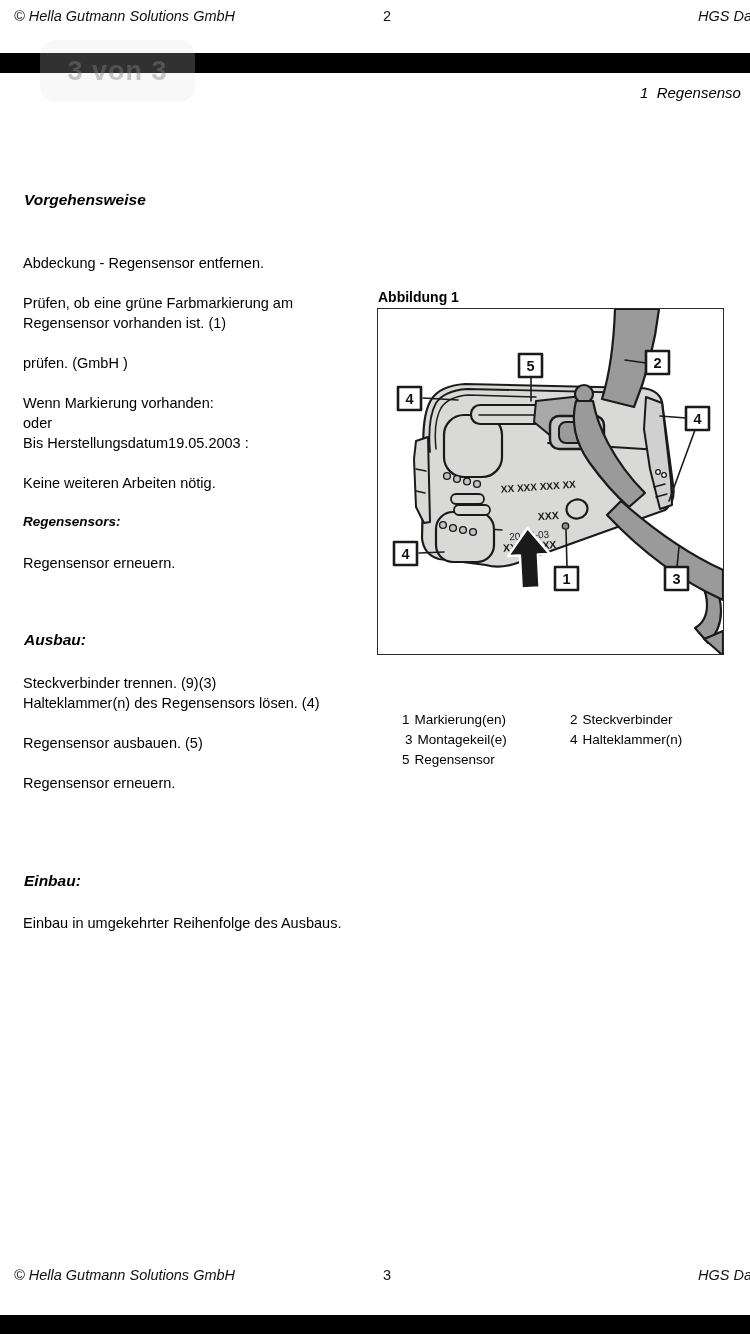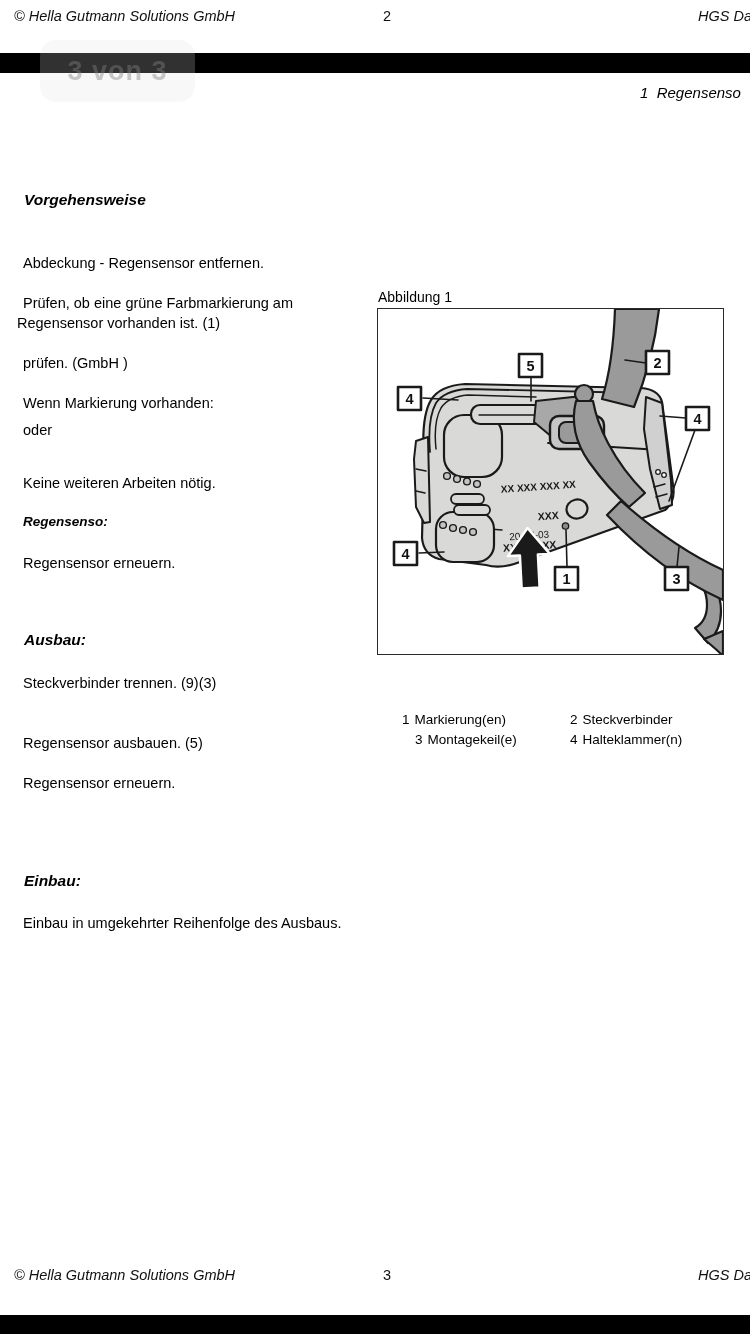--- a/index.html
+++ b/index.html
@@ -53,45 +53,47 @@
     <span>3 von 3</span>
   </div>
 
   <div class="abs chapter-hdr" style="left:640px;top:84px;width:130px;">1  Regensenso</div>
 
   <div class="abs h-bi" style="left:24px;top:191px;">Vorgehensweise</div>
 
   <div class="abs bodytext" style="left:23px;top:253px;">Abdeckung - Regensensor entfernen.</div>
 
   <div class="abs bodytext" style="left:23px;top:293px;">Prüfen, ob eine grüne Farbmarkierung am</div>
-  <div class="abs bodytext" style="left:17px;top:313px;">Regensensor vorhanden ist. (1)</div>
+  <div class="abs bodytext" style="left:23px;top:313px;">Regensensor vorhanden ist. (1)</div>
   <div class="abs bodytext" style="left:23px;top:353px;">prüfen. (GmbH )</div>
 
   <div class="abs bodytext" style="left:23px;top:393px;">Wenn Markierung vorhanden:</div>
-  <div class="abs bodytext" style="left:23px;top:413px;margin-top:7px;">oder</div>
+  <div class="abs bodytext" style="left:23px;top:413px;">oder</div>
+  <div class="abs bodytext" style="left:23px;top:433px;">Bis Herstellungsdatum19.05.2003 :</div>
 
   <div class="abs bodytext" style="left:23px;top:473px;">Keine weiteren Arbeiten nötig.</div>
 
-  <div class="abs sub-bi" style="left:23px;top:514px;">Regensenso:</div>
+  <div class="abs sub-bi" style="left:23px;top:514px;">Regensensors:</div>
 
   <div class="abs bodytext" style="left:23px;top:553px;">Regensensor erneuern.</div>
 
   <div class="abs h-bi" style="left:24px;top:631px;text-align:right;">Ausbau:</div>
 
   <div class="abs bodytext" style="left:23px;top:673px;">Steckverbinder trennen. (9)(3)</div>
+  <div class="abs bodytext" style="left:23px;top:693px;">Halteklammer(n) des Regensensors lösen. (4)</div>
 
   <div class="abs bodytext" style="left:23px;top:733px;text-align:right;">Regensensor ausbauen. (5)</div>
 
   <div class="abs bodytext" style="left:23px;top:773px;">Regensensor erneuern.</div>
 
   <div class="abs h-bi" style="left:24px;top:872px;">Einbau:</div>
 
   <div class="abs bodytext" style="left:23px;top:913px;">Einbau in umgekehrter Reihenfolge des Ausbaus.</div>
 
-  <div class="abs fig-caption" style="left:378px;top:289px;">Abbildung 1</div>
+  <div class="abs fig-caption" style="left:378px;top:289px;font-weight:bold;">Abbildung 1</div>
 
   <div class="figure-box">
     <svg width="345" height="345" viewBox="0 0 345 345">
       <g stroke="#1a1a1a" stroke-linejoin="round" stroke-linecap="round" fill="none">
 
         <path fill="#d9d9d8" stroke-width="2.2" d="M 46,150 C 44,122 47,101 53,91 C 59,81 72,76 87,75 L 263,79 C 276,80 282,85 284,93
              L 295,176 C 297,188 294,196 287,201 L 142,253 C 129,258 118,259 108,256
              L 61,250 C 50,247 45,240 44,229 Z"></path>
 
         <path stroke-width="1.8" d="M 52,143 C 50,119 53,103 58,94 C 64,85 75,81 89,80 L 260,84"></path>
@@ -183,25 +185,28 @@
       </g>
     </svg>
   </div>
 
   <div class="abs legend-item" style="left:387px;top:697px;">
     <span class="lg-num">1</span><span>Markierung(en)</span>
   </div>
   <div class="abs legend-item" style="left:555px;top:697px;">
     <span class="lg-num">2</span><span>Steckverbinder</span>
   </div>
-  <div class="abs legend-item" style="left:400px;top:717px;">
+  <div class="abs legend-item" style="left:390px;top:717px;">
     <span class="lg-num">3</span><span>Montagekeil(e)</span>
   </div>
   <div class="abs legend-item" style="left:555px;top:717px;">
     <span class="lg-num">4</span><span>Halteklammer(n)</span>
+  </div>
+  <div class="abs legend-item" style="left:387px;top:737px;">
+    <span class="lg-num">5</span><span>Regensensor</span>
   </div>
 
   <div class="abs meta-line" style="left:14px;top:1267px;">© Hella Gutmann Solutions GmbH</div>
   <div class="abs page-num" style="left:367px;top:1267px;width:40px;">3</div>
   <div class="abs meta-line" style="right:-2px;top:1267px;">HGS Da</div>
 
   <div class="sep-bar" style="top:1315px;height:19px;"></div>
 
 </div>
 

